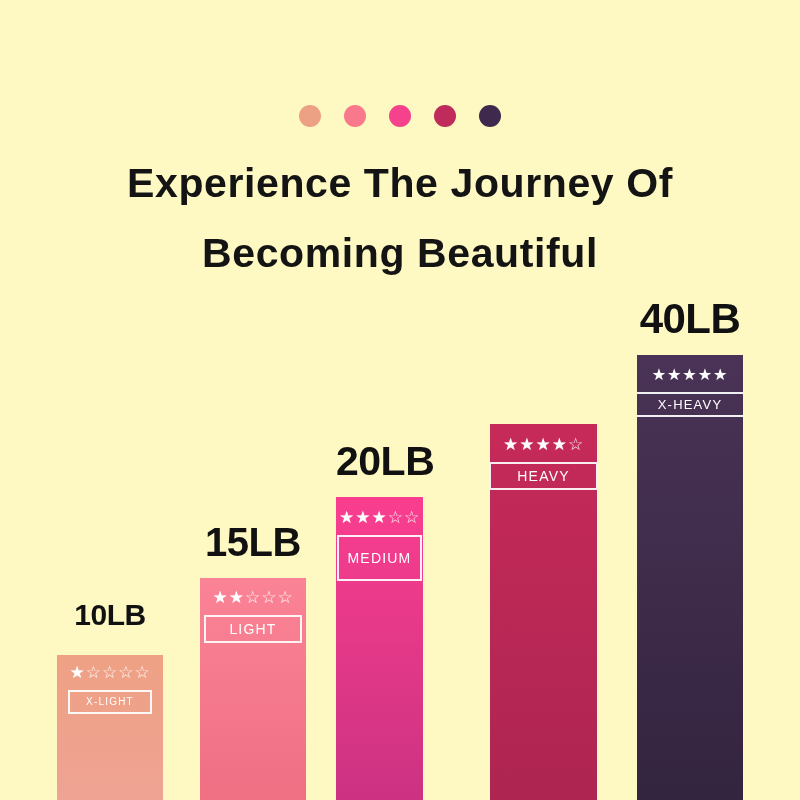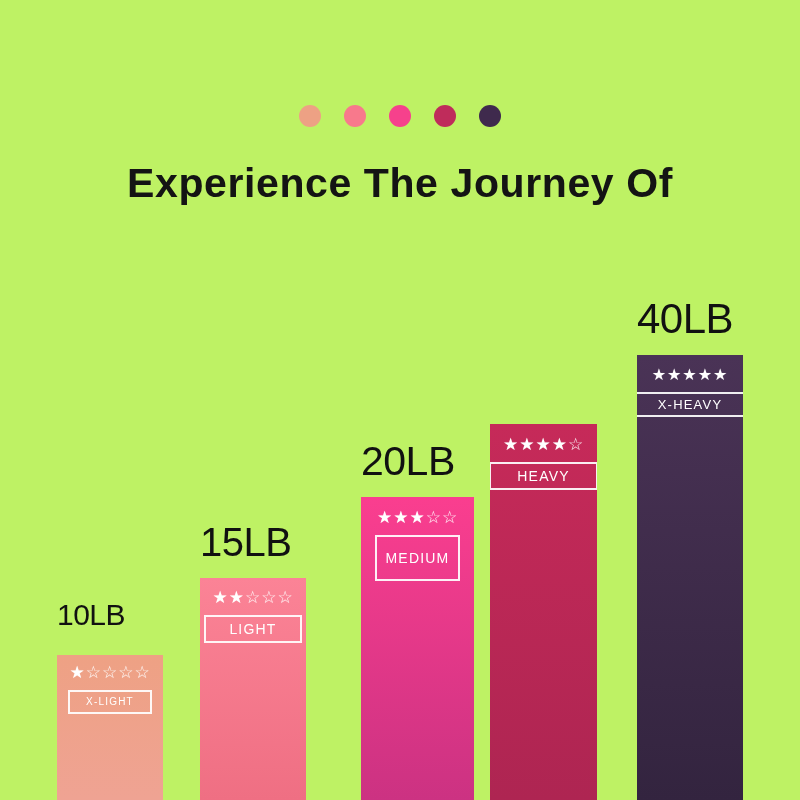--- a/index.html
+++ b/index.html
@@ -69,22 +69,22 @@
     position: relative;
     width: 100%;
     height: 100%;
     overflow: hidden;
   }
 
   .weight-label {
     position: absolute;
     left: 0;
     width: 100%;
-    text-align: left;
-    font-weight: normal;
+    text-align: center;
+    font-weight: bold;
     color: #111111;
     letter-spacing: -0.5px;
     white-space: nowrap;
   }
 
   .badge-block {
     position: absolute;
     left: 0;
     width: 100%;
     display: flex;
@@ -110,32 +110,33 @@
     text-align: center;
     font-weight: 500;
     letter-spacing: 1.2px;
     line-height: 1;
     white-space: nowrap;
   }
 </style>
 </head>
 <body>
 
-<div id="page" style="background: #bef264;">
+<div id="page" style="background: #fef9c3;">
 
   <div class="dot-row">
       <div class="dot" style="background: rgb(237, 161, 132);"></div>
       <div class="dot" style="background: rgb(248, 121, 140);"></div>
       <div class="dot" style="background: rgb(246, 65, 140);"></div>
       <div class="dot" style="background: rgb(191, 44, 91);"></div>
       <div class="dot" style="background: rgb(63, 42, 77);"></div>
     </div>
 
   <div class="headline" style="color: rgb(20, 20, 20);">
     <span>Experience The Journey Of</span>
+    <span class="line2">Becoming Beautiful</span>
   </div>
 
   <div class="chart">
       <div class="bar-group" style="left: 57px; width: 106px; height: 145px;">
         <div class="weight-label" style="font-size: 30px; top: -57px;">10LB</div>
         <div class="bar" style="background: linear-gradient(rgb(238, 161, 132) 0%, rgb(239, 163, 147) 100%);">
           <div class="badge-block" style="top: 9px;">
             <div class="stars" style="font-size: 17px;">
               <span class="star-filled">★</span>
               <span class="star-empty">☆</span>
@@ -155,21 +156,21 @@
               <span class="star-filled">★</span>
               <span class="star-filled">★</span>
               <span class="star-empty">☆</span>
               <span class="star-empty">☆</span>
               <span class="star-empty">☆</span>
             </div>
             <div class="name-badge" style="font-size: 14px; padding: 5px 23px; margin-top: 9px;">LIGHT</div>
           </div>
         </div>
       </div>
-      <div class="bar-group" style="left: 361px; width: 113px; height: 303px;">
+      <div class="bar-group" style="left: 336px; width: 87px; height: 303px;">
         <div class="weight-label" style="font-size: 41px; top: -59px;">20LB</div>
         <div class="bar" style="background: linear-gradient(rgb(250, 62, 143) 0%, rgb(204, 50, 130) 100%);">
           <div class="badge-block" style="top: 12px;">
             <div class="stars" style="font-size: 17px;">
               <span class="star-filled">★</span>
               <span class="star-filled">★</span>
               <span class="star-filled">★</span>
               <span class="star-empty">☆</span>
               <span class="star-empty">☆</span>
             </div>

